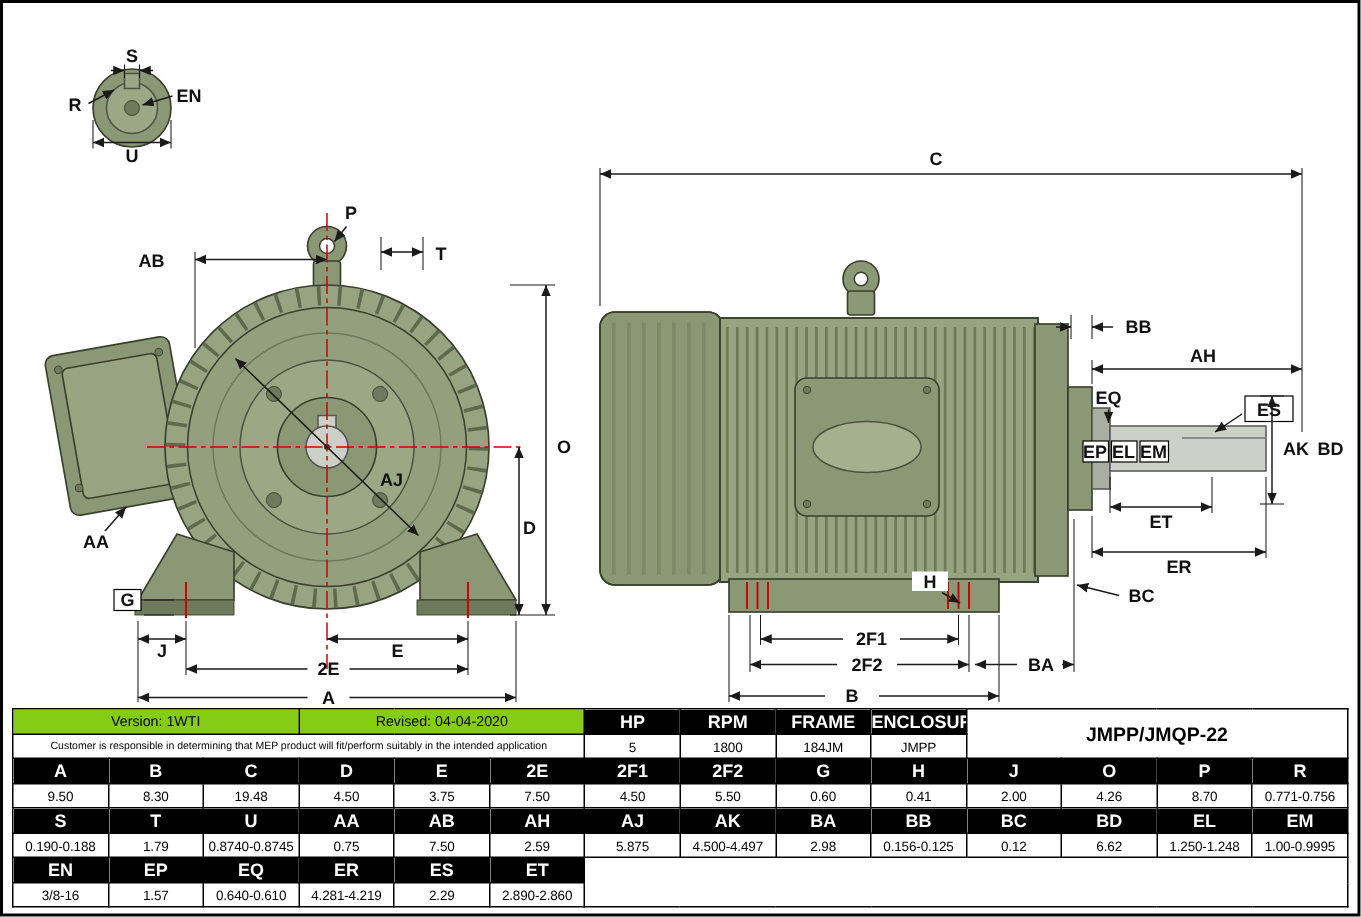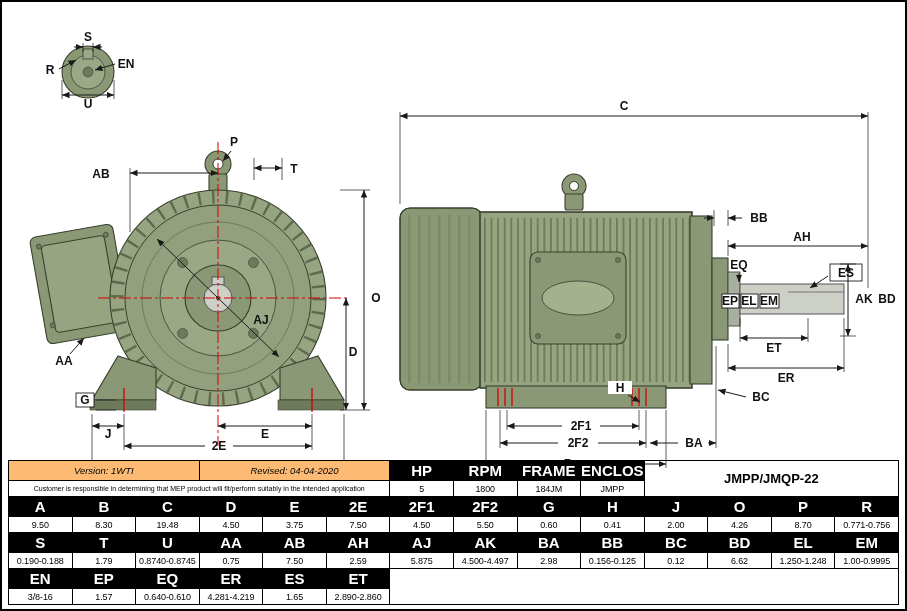--- a/index.html
+++ b/index.html
@@ -28,23 +28,23 @@
   .metal { fill:#cdd0c6; stroke:#555; stroke-width:1; }
   .collar{ fill:#a9afa0; stroke:#4f554a; stroke-width:1; }
 
   
   .tablewrap { position:absolute; left:6px; right:6px; bottom:4px; }
   table.dimtab { border-collapse:collapse; table-layout:fixed; width:100%; border:1.5px solid #000; }
   table.dimtab td {
     border:1px solid #000; text-align:center; vertical-align:middle;
     padding:1px 0; overflow:hidden; white-space:nowrap; height:13px;
   }
-  td.h { background:#000; color:#fff; font-weight:bold; font-size:15px; }
+  td.h { background:#000; color:#fff; font-weight:bold; font-size:12px; }
   td.v { font-size:9px; letter-spacing:-0.1px; }
-  td.meta { background:#fdba74; font-size:9.5px;font-style:italic; }
+  td.meta { background:#84cc16; font-size:9.5px; }
   td.disc { font-size:7px; }
   td.model { font-size:13px; font-weight:bold;margin-top:41px; }
   td.blank { background:#fff; }
 </style>
 </head>
 <body>
 
 <div class="sheet">
 
 <svg class="draw" width="907" height="478" viewBox="0 0 907 478">
@@ -383,20 +383,20 @@
       <td class="h">ER</td>
       <td class="h">ES</td>
       <td class="h">ET</td>
       <td class="blank" colspan="8" rowspan="2"></td>
     </tr>
     <tr>
       <td class="v">3/8-16</td>
       <td class="v">1.57</td>
       <td class="v">0.640-0.610</td>
       <td class="v">4.281-4.219</td>
-      <td class="v">1.65</td>
+      <td class="v">2.29</td>
       <td class="v">2.890-2.860</td>
     </tr>
   </tbody>
       </table>
 </div>
 
 </div>
 
 </body></html>

